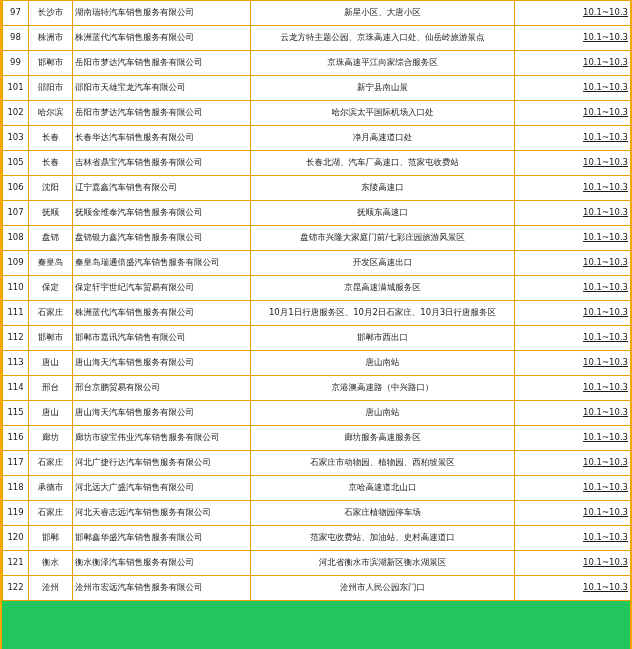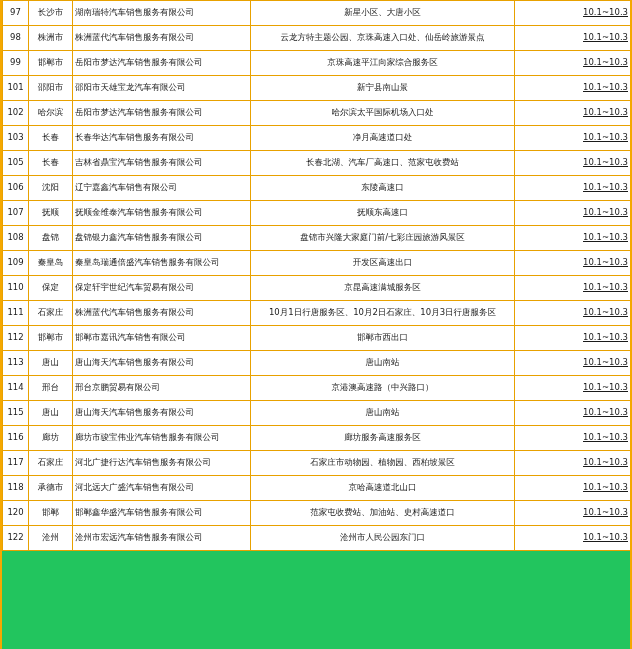--- a/index.html
+++ b/index.html
@@ -213,27 +213,41 @@
           <td class="date">10.1~10.3</td>
         </tr>
         <tr>
           <td class="idx">118</td>
           <td class="city">承德市</td>
           <td class="name">河北远大广盛汽车销售有限公司</td>
           <td class="loc">京哈高速道北山口</td>
           <td class="date">10.1~10.3</td>
         </tr>
         <tr>
+          <td class="idx">119</td>
+          <td class="city">石家庄</td>
+          <td class="name">河北天睿志远汽车销售服务有限公司</td>
+          <td class="loc">石家庄植物园停车场</td>
+          <td class="date">10.1~10.3</td>
+        </tr>
+        <tr>
           <td class="idx">120</td>
           <td class="city">邯郸</td>
           <td class="name">邯郸鑫华盛汽车销售服务有限公司</td>
           <td class="loc">范家屯收费站、加油站、史村高速道口</td>
           <td class="date">10.1~10.3</td>
         </tr>
         <tr>
+          <td class="idx">121</td>
+          <td class="city">衡水</td>
+          <td class="name">衡水衡泽汽车销售服务有限公司</td>
+          <td class="loc">河北省衡水市滨湖新区衡水湖景区</td>
+          <td class="date">10.1~10.3</td>
+        </tr>
+        <tr>
           <td class="idx">122</td>
           <td class="city">沧州</td>
           <td class="name">沧州市宏远汽车销售服务有限公司</td>
           <td class="loc">沧州市人民公园东门口</td>
           <td class="date">10.1~10.3</td>
         </tr>
       </tbody>
   </table>
 </div>
 

